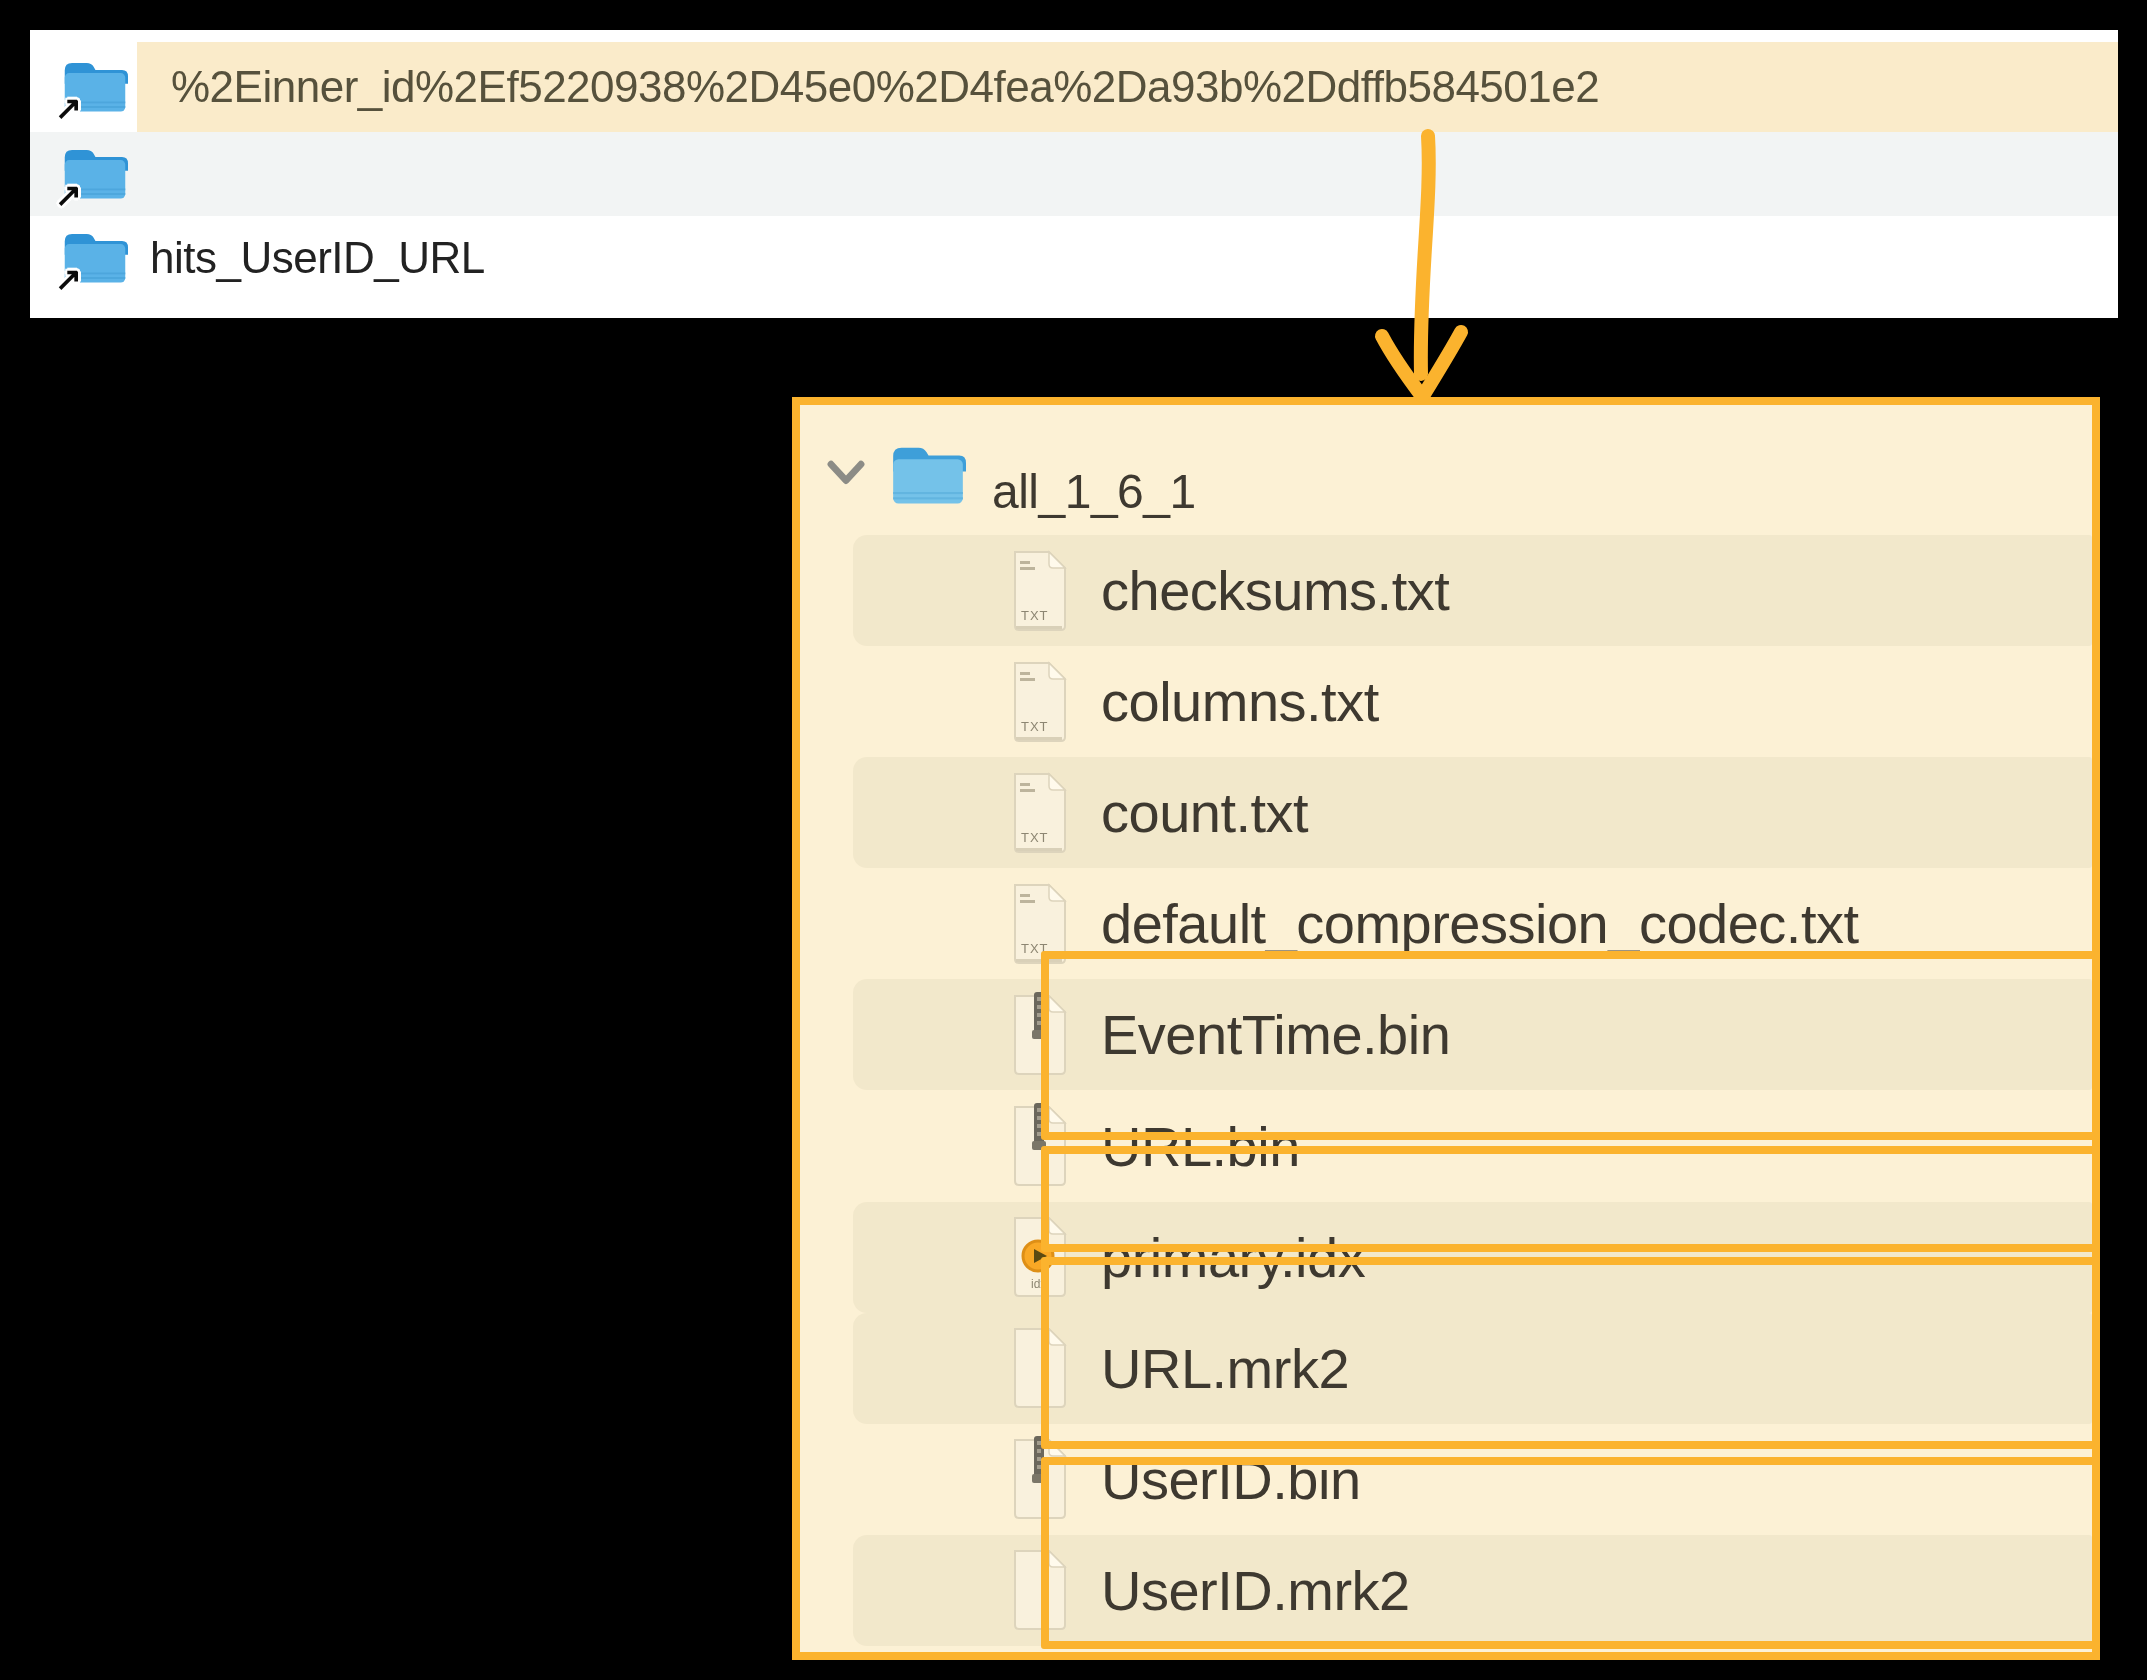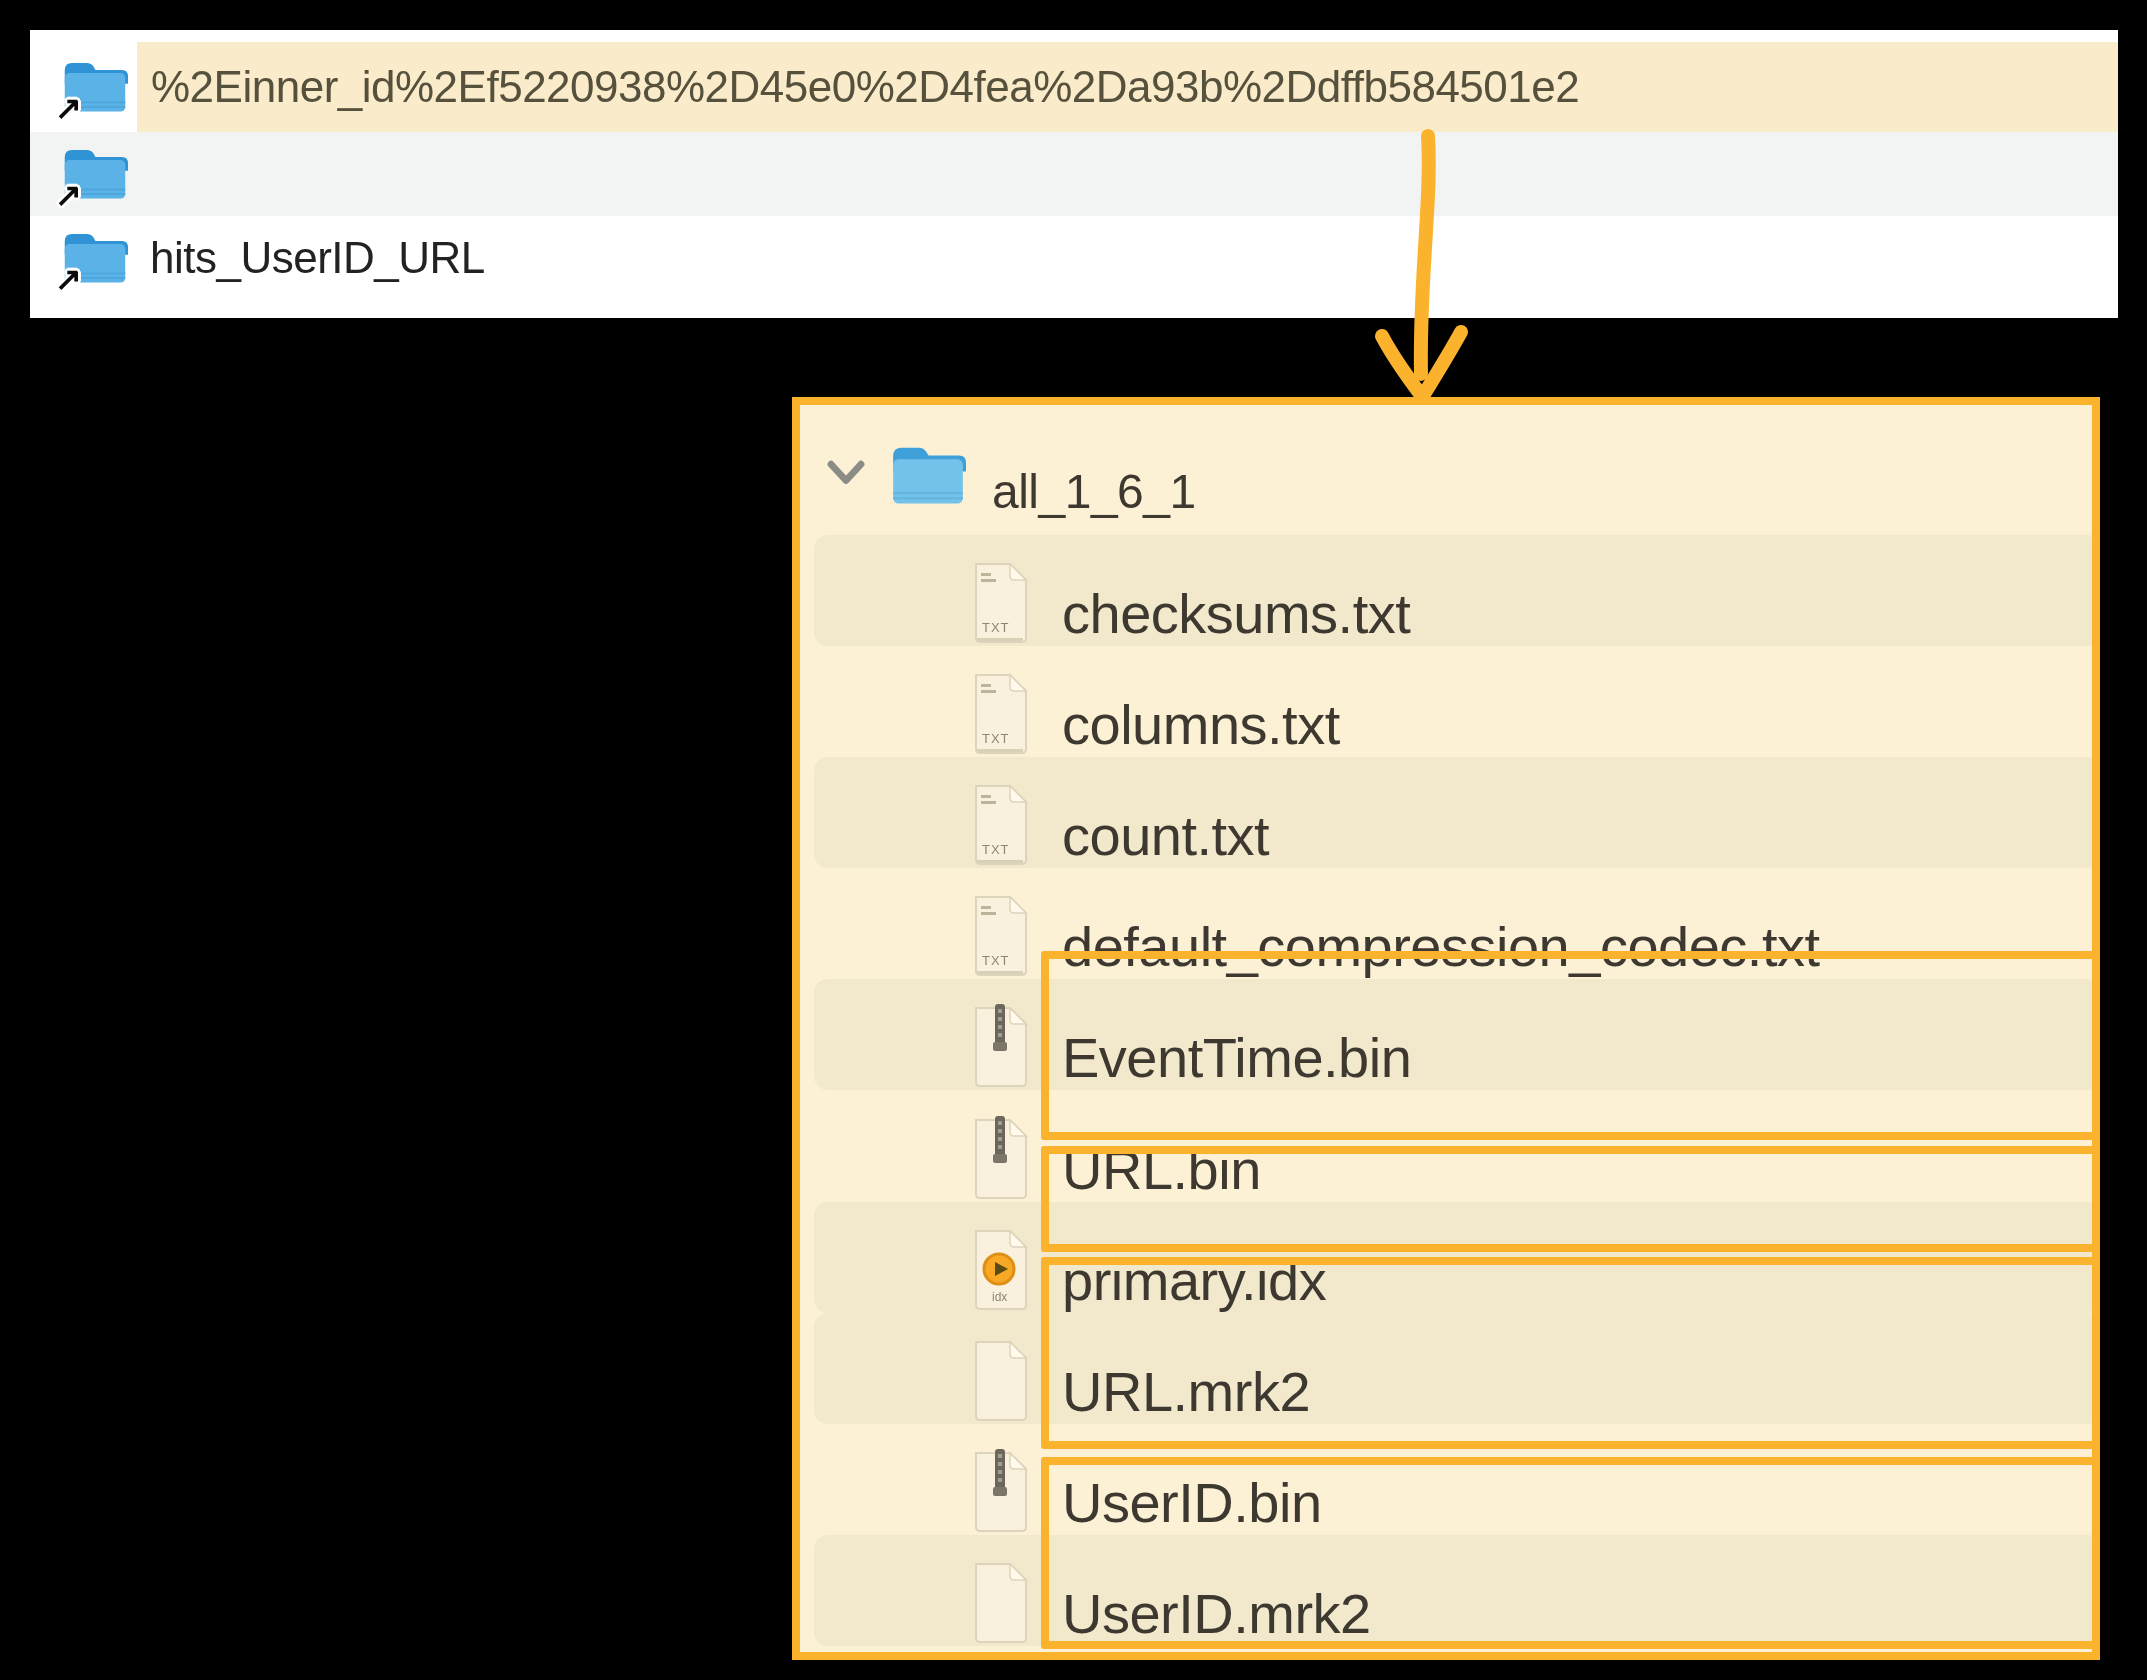--- a/index.html
+++ b/index.html
@@ -12,38 +12,38 @@
   .b-row1{top:12px;height:90px;}
   .b-row2{top:102px;height:84px;background:#F2F4F4;}
   .b-row3{top:186px;height:84px;background:#FFFFFF;}
   .b-icon{position:absolute;left:32px;width:66px;height:64px;}
   .b-row1 .b-icon{top:13px;}
   .b-row2 .b-icon{top:10px;}
   .b-row3 .b-icon{top:10px;}
   .alias-badge{position:absolute;left:-7px;bottom:-8px;font-size:32px;font-weight:bold;color:#0b0b0b;
     text-shadow:-3px 0 0 #fff,3px 0 0 #fff,0 -3px 0 #fff,0 3px 0 #fff,
                 -2px -2px 0 #fff,2px 2px 0 #fff,-2px 2px 0 #fff,2px -2px 0 #fff;}
-  .hl{position:absolute;left:107px;right:0;top:0;bottom:0;background:#FAEBCA;}
+  .hl{position:absolute;left:107px;right:0;top:0;bottom:0;background:#FAEBCA;padding-left:20px;}
   .hl .b-label{color:#56513C;padding-left:14px;line-height:90px;}
   .b-label{display:block;font-size:44px;letter-spacing:-0.5px;color:#222;white-space:nowrap;}
   .b-row2 .b-label,.b-row3 .b-label{position:absolute;left:120px;line-height:84px;}
 
   
   .arrow-svg{position:absolute;left:0;top:0;z-index:30;pointer-events:none;}
 
   
   .panel{position:absolute;left:792px;top:397px;width:1292px;height:1247px;
          background:#FCF1D5;border:8px solid #FBB32E;}
   .p-header{position:absolute;left:0;right:0;top:8px;height:120px;display:flex;align-items:center;}
   .chev{width:40px;height:32px;margin-left:26px;flex:none;}
   .p-folder{width:76px;height:68px;margin-left:24px;flex:none;}
   .p-header-label{margin-left:26px;font-size:48px;letter-spacing:-0.5px;color:#3E3930;white-space:nowrap;margin-top:36px;}
 
   .file-rows{position:absolute;left:0;right:0;top:130px;bottom:6px;display:flex;flex-direction:column;}
-  .file-row{flex:1;position:relative;display:flex;align-items:flex-end;}
+  .file-row{flex:1;position:relative;display:flex;align-items:center;margin-left:39px;}
   .file-row.striped::before{content:"";position:absolute;left:14px;right:0;top:0;bottom:0;
         background:#F2E8CB;border-radius:14px 3px 3px 14px;}
   .file-row>*{position:relative;}
   .f-icon{width:64px;height:86px;margin-left:168px;flex:none;}
   .f-label{margin-left:30px;font-size:56px;letter-spacing:-0.5px;color:#3E3930;white-space:nowrap;}
 
   
   .abox{position:absolute;border:8px solid #FBB32E;border-radius:3px;z-index:20;pointer-events:none;}
   .abox-a{left:1041px;top:951px;width:1043px;height:173px;}
   .abox-b{left:1041px;top:1146px;width:1043px;height:90px;}

